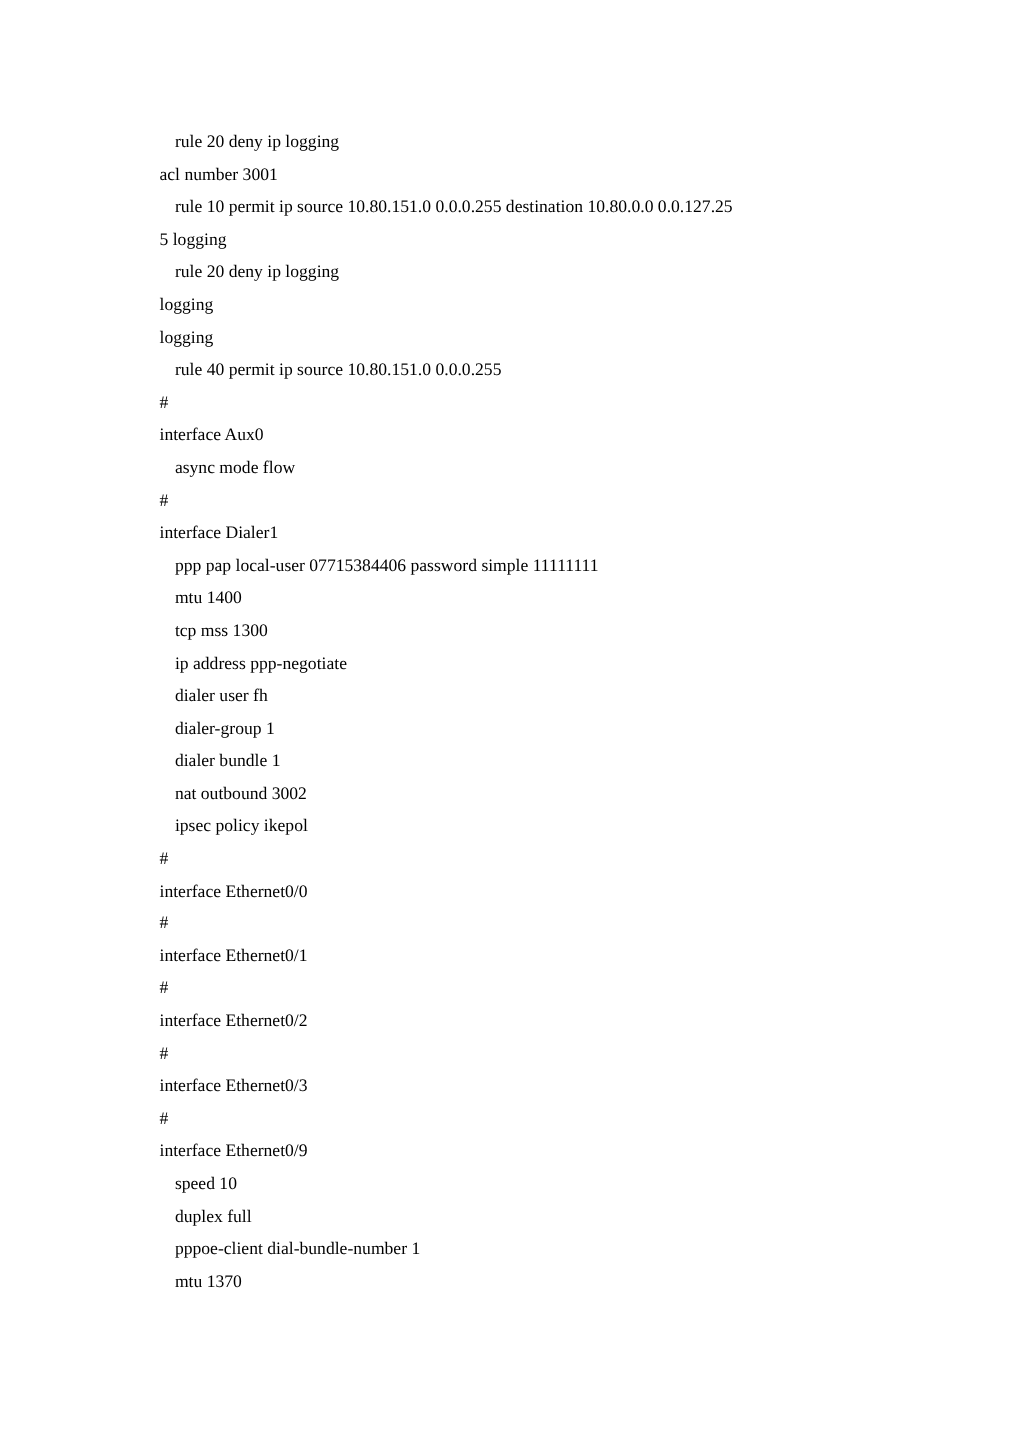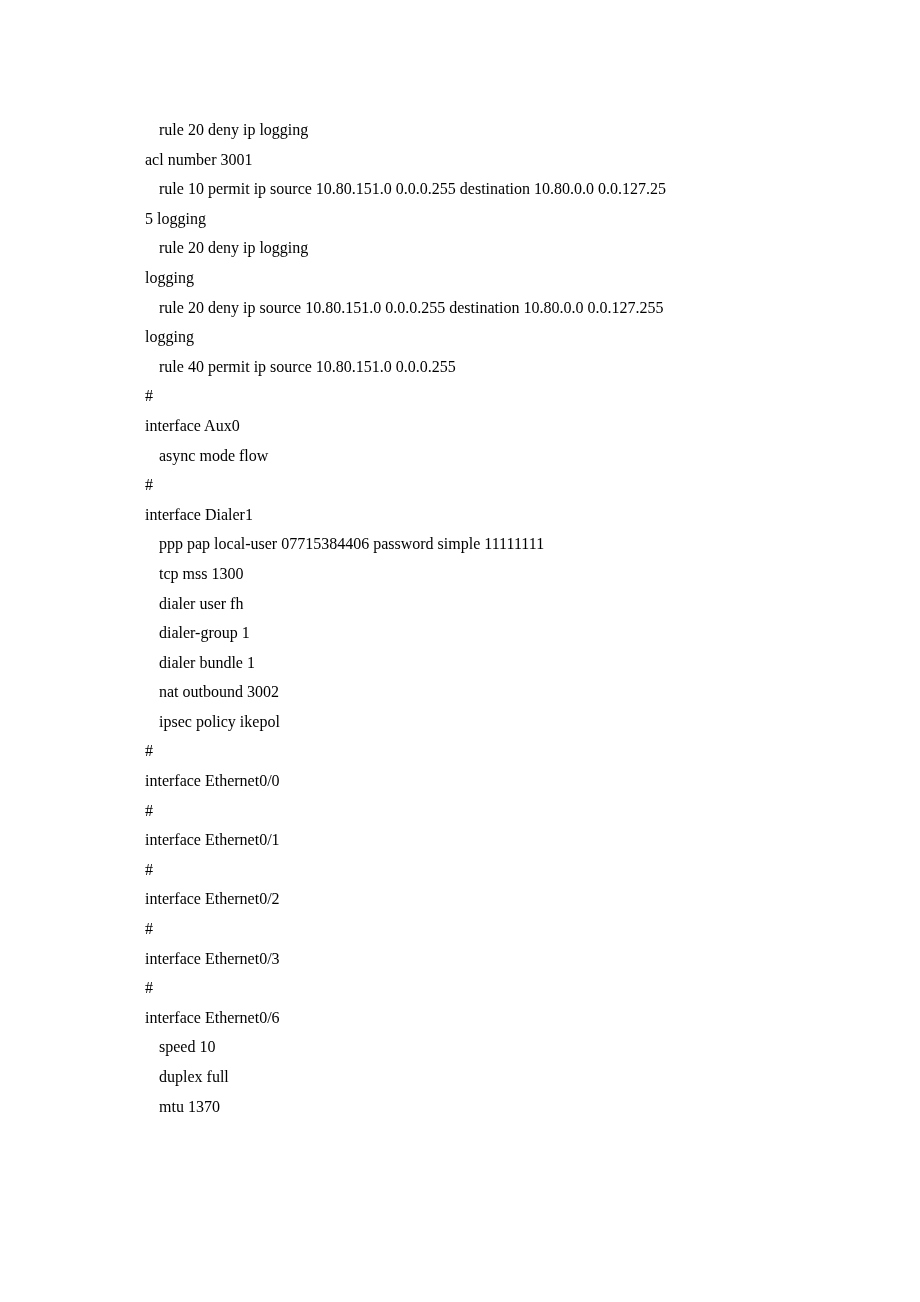--- a/index.html
+++ b/index.html
@@ -27,41 +27,43 @@
 </head>
 <body>
 
 <div class="page" id="container">
     <div class="line indent">rule 20 deny ip logging</div>
     <div class="line">acl number 3001</div>
     <div class="line indent">rule 10 permit ip source 10.80.151.0 0.0.0.255 destination 10.80.0.0 0.0.127.25</div>
     <div class="line">5 logging</div>
     <div class="line indent">rule 20 deny ip logging</div>
     <div class="line">logging</div>
-    <div class="line indent">rule 20 deny ip source 10.80.151.0 0.0.0.255 destination 10.80.0.0 0.0.127.255 </div>
     <div class="line">logging</div>
     <div class="line indent">rule 40 permit ip source 10.80.151.0 0.0.0.255</div>
     <div class="line">#</div>
     <div class="line">interface Aux0</div>
     <div class="line indent">async mode flow</div>
     <div class="line">#</div>
     <div class="line">interface Dialer1</div>
     <div class="line indent">ppp pap local-user 07715384406 password simple 11111111</div>
+    <div class="line indent">mtu 1400</div>
     <div class="line indent">tcp mss 1300</div>
+    <div class="line indent">ip address ppp-negotiate</div>
     <div class="line indent">dialer user fh</div>
     <div class="line indent">dialer-group 1</div>
     <div class="line indent">dialer bundle 1</div>
     <div class="line indent">nat outbound 3002</div>
     <div class="line indent">ipsec policy ikepol</div>
     <div class="line">#</div>
     <div class="line">interface Ethernet0/0</div>
     <div class="line">#</div>
     <div class="line">interface Ethernet0/1</div>
     <div class="line">#</div>
     <div class="line">interface Ethernet0/2</div>
     <div class="line">#</div>
     <div class="line">interface Ethernet0/3</div>
     <div class="line">#</div>
-    <div class="line">interface Ethernet0/6</div>
+    <div class="line">interface Ethernet0/9</div>
     <div class="line indent">speed 10</div>
     <div class="line indent">duplex full</div>
+    <div class="line indent">pppoe-client dial-bundle-number 1</div>
     <div class="line indent">mtu 1370</div>
   </div>
 
 </body></html>

